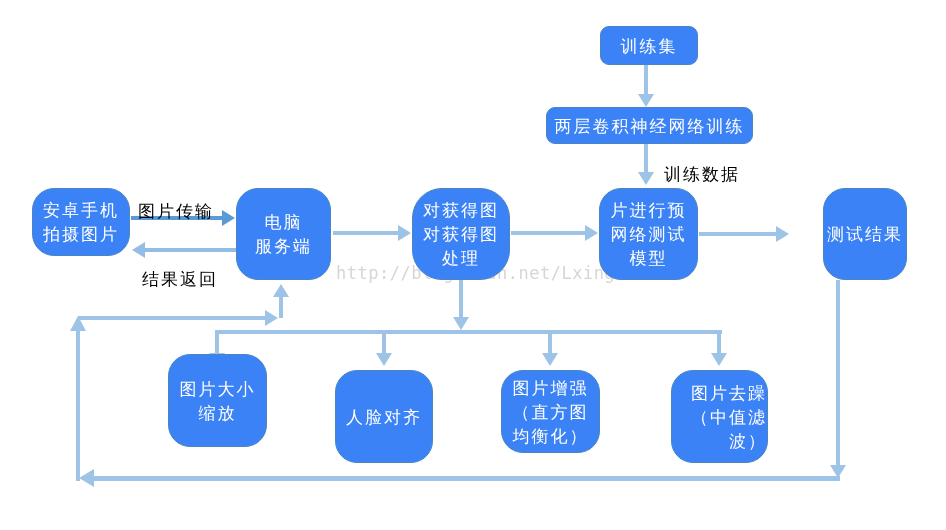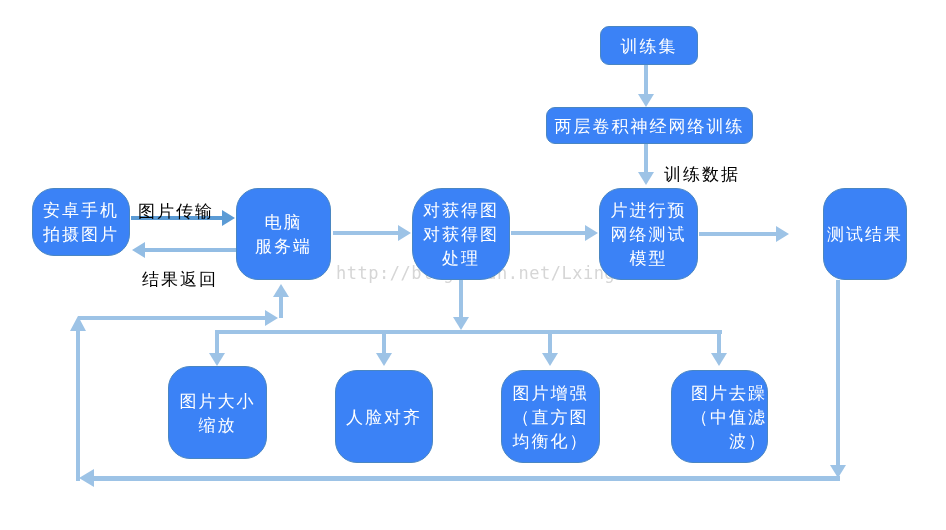--- a/index.html
+++ b/index.html
@@ -71,30 +71,30 @@
   <div class="node" style="left:599px; top:188px; width:99px; height:92px;">
     <div class="nl">片进行预</div>
     <div class="nl">网络测试</div>
     <div class="nl">模型</div>
   </div>
 
   <div class="node" style="left:791px; top:188px; width:84px; height:92px;margin-left:32px;">
     <div class="nl">测试结果</div>
   </div>
 
-  <div class="node" style="left:168px; top:366px; width:99px; height:93px;">
+  <div class="node" style="left:168px; top:354px; width:99px; height:93px;">
     <div class="nl">图片大小</div>
     <div class="nl">缩放</div>
   </div>
 
   <div class="node" style="left:335px; top:370px; width:98px; height:93px;">
     <div class="nl">人脸对齐</div>
   </div>
 
-  <div class="node" style="left:501px; top:370px; width:99px; height:93px;">
+  <div class="node" style="left:501px; top:370px; width:99px; height:83px;">
     <div class="nl">图片增强</div>
     <div class="nl">（直方图</div>
     <div class="nl">均衡化）</div>
   </div>
 
   <div class="node" style="left:671px; top:370px; width:97px; height:93px;align-items:flex-end;">
     <div class="nl">图片去躁</div>
     <div class="nl">（中值滤</div>
     <div class="nl">波）</div>
   </div>

